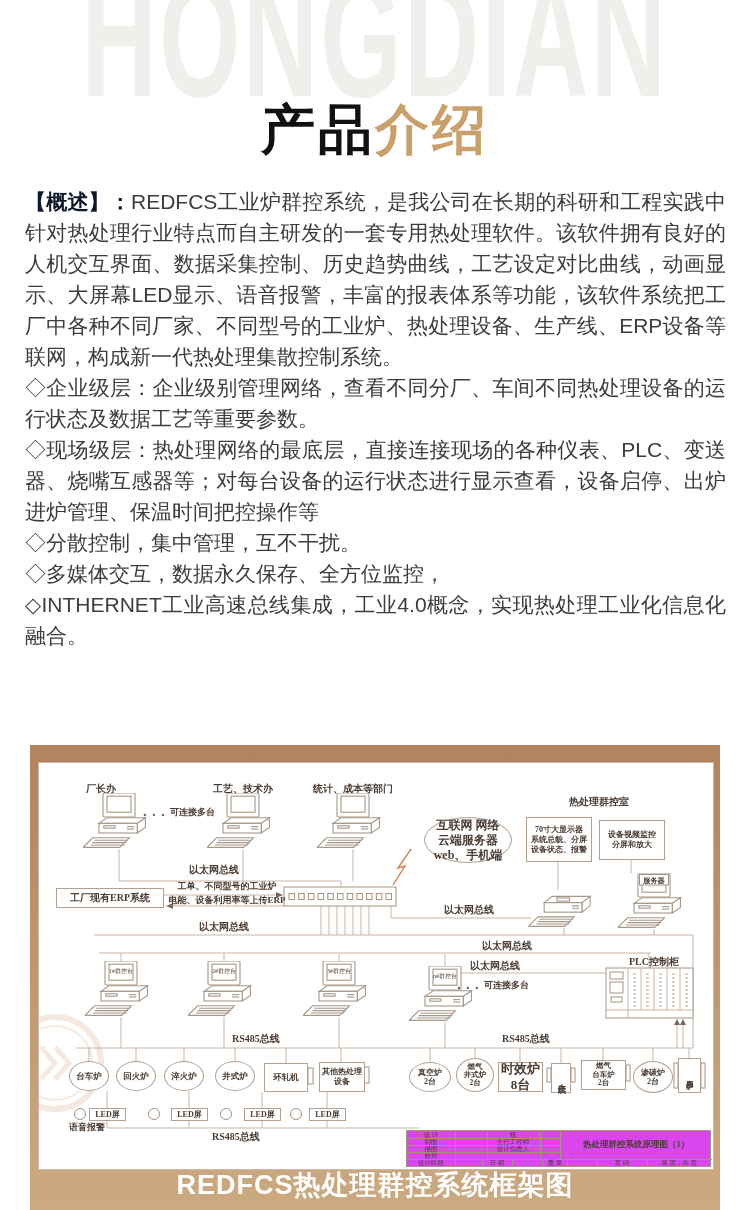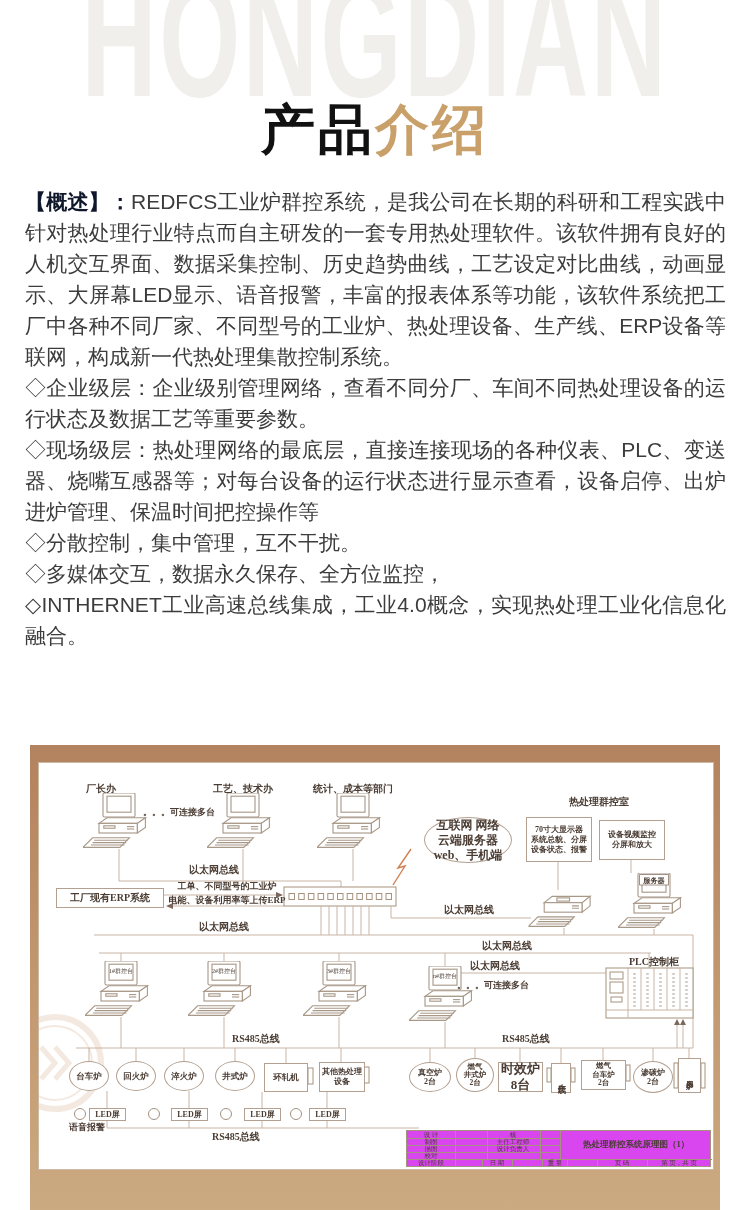--- a/index.html
+++ b/index.html
@@ -323,15 +323,16 @@
         <span class="tt" style="left:106px;top:18px">设计负责人</span>
         <span class="tt big" style="left:229px;top:14px">热处理群控系统原理图（1）</span>
         <span class="tt" style="left:24px;top:31.5px">设计阶段</span>
         <span class="tt" style="left:90px;top:31.5px">日 期</span>
         <span class="tt" style="left:148px;top:31.5px">重 量</span>
         <span class="tt" style="left:215px;top:31.5px">页 码</span>
         <span class="tt" style="left:272px;top:31.5px">第 页，共 页</span>
       </div>
 
     </div>
+    <div id="caption">REDFCS热处理群控系统框架图</div>
   </div>
 
 </div>
 
 </body></html>

